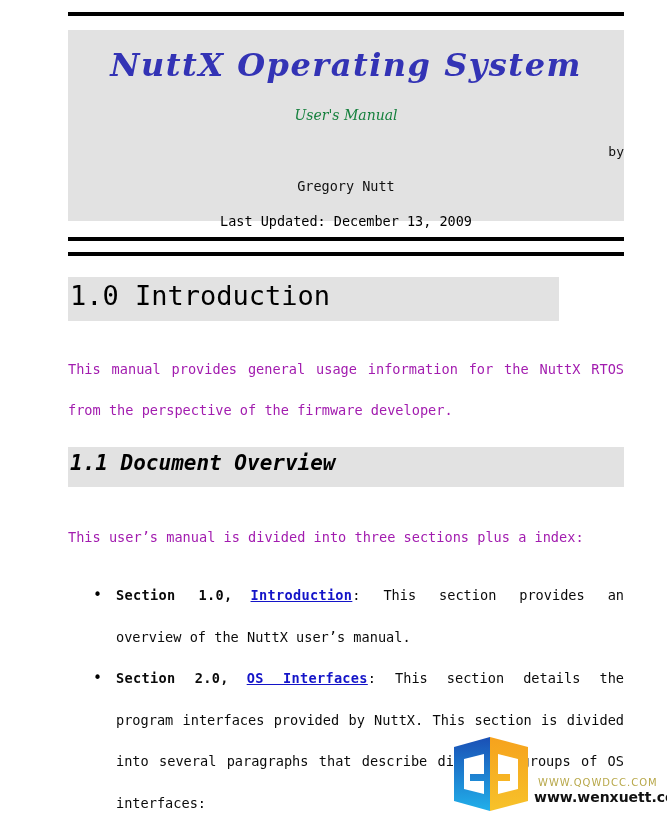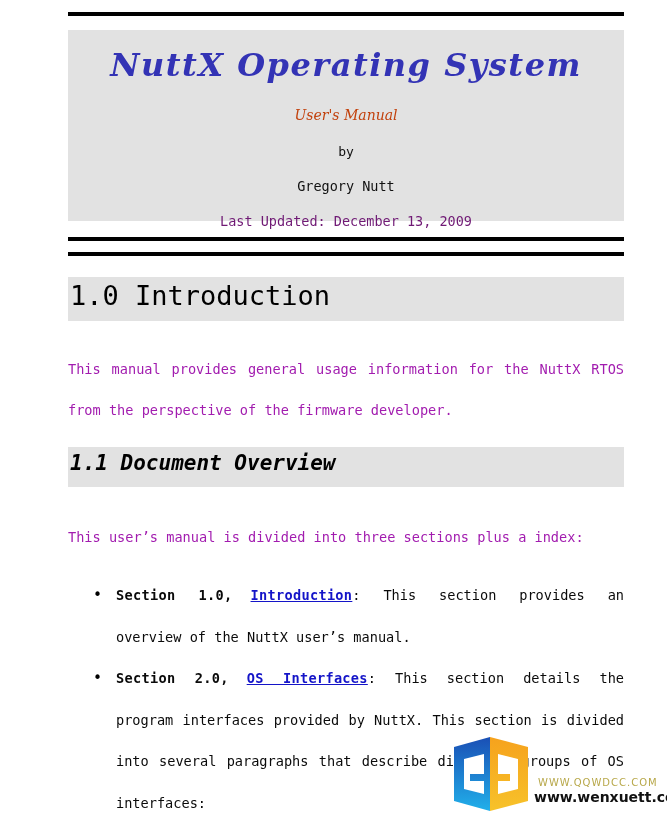--- a/index.html
+++ b/index.html
@@ -55,50 +55,51 @@
     letter-spacing: 1.5px;
     color: #3333b5;
     line-height: 1.1;
   }
   .doc-subtitle {
     margin: 0;
     padding-top: 24px;
     font-family: "DejaVu Serif", "Liberation Serif", serif;
     font-style: italic;
     font-size: 14px;
-    color: #c2410c;
+    color: #15803d;
   }
   .doc-byline {
     margin: 0;
     padding-top: 21px;
     font-family: "DejaVu Sans Mono", "Liberation Mono", monospace;
     font-size: 13px;
     color: #111111;
+    text-align: right;
   }
   .doc-author {
     margin: 0;
     padding-top: 19px;
     font-family: "DejaVu Sans Mono", "Liberation Mono", monospace;
     font-size: 13.5px;
     color: #111111;
   }
   .doc-updated {
     margin: 0;
     padding-top: 19px;
     font-family: "DejaVu Sans Mono", "Liberation Mono", monospace;
     font-size: 13.5px;
-    color: #701a75;
+    color: #000000;
   }
 
   
   .h1-band {
     position: absolute;
     left: 68px;
     top: 277px;
-    width: 556px;
+    width: 491px;
     height: 44px;
     background: #e2e2e2;
   }
   .h1-band .h-text {
     position: absolute;
     left: 2px;
     top: 3px;
     font-family: "DejaVu Sans Mono", "Liberation Mono", monospace;
     font-size: 27px;
     font-weight: normal;

